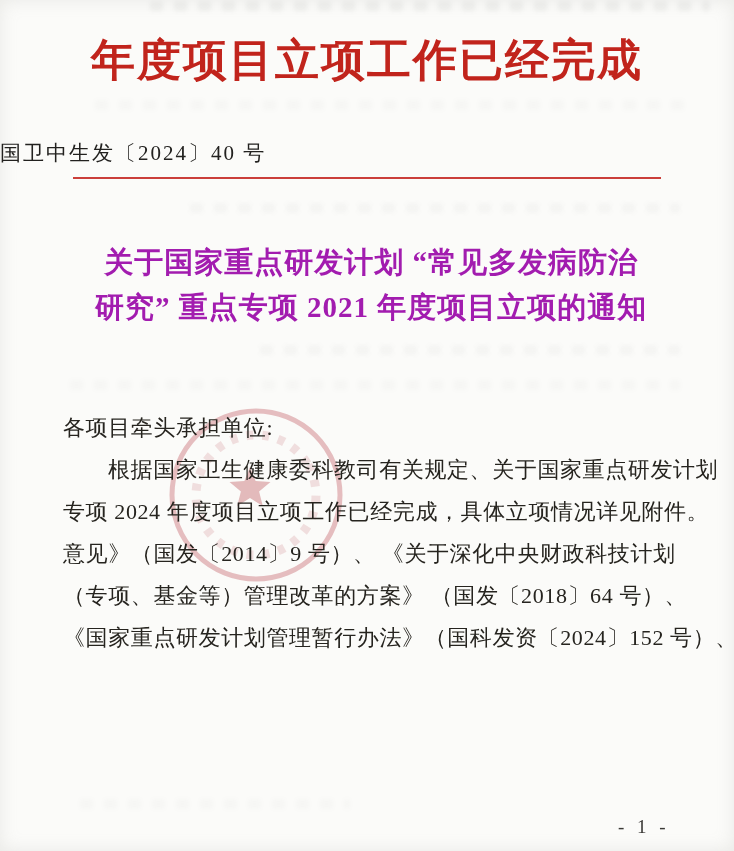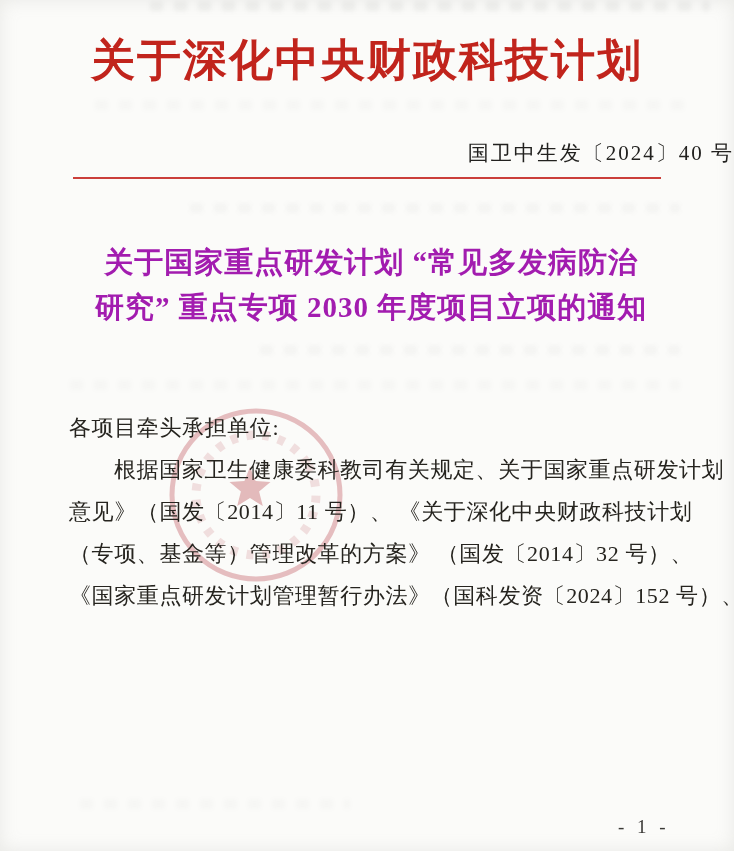--- a/index.html
+++ b/index.html
@@ -45,21 +45,21 @@
     letter-spacing: 2px;
     color: #c1241c;
     white-space: nowrap;
   }
 
   .doc-number {
     position: absolute;
     top: 139px;
     left: 0;
     width: 100%;
-    text-align: right;
+    text-align: left;
     font-size: 21px;
     letter-spacing: 2px;
     color: #22211f;
     white-space: nowrap;
   }
 
   .red-rule {
     position: absolute;
     top: 177px;
     left: 73px;
@@ -78,21 +78,21 @@
     font-size: 29px;
     font-weight: bold;
     line-height: 45px;
     letter-spacing: 1px;
     color: #a21caf;
   }
 
   .body-text {
     position: absolute;
     top: 407px;
-    left: 69px;
+    left: 63px;
     width: 630px;
     font-size: 22px;
     line-height: 42px;
     letter-spacing: 0.6px;
     color: #26241f;
   }
   .body-text .line { white-space: nowrap; height: 42px; }
   .body-text .indent { padding-left: 45px; }
 
   
@@ -122,42 +122,43 @@
 
 <div class="page">
 
   <div class="bleed bleed-1"></div>
   <div class="bleed bleed-2"></div>
   <div class="bleed bleed-3"></div>
   <div class="bleed bleed-4"></div>
   <div class="bleed bleed-5"></div>
   <div class="bleed bleed-6"></div>
 
-  <h1 class="org-header">关于深化中央财政科技计划</h1>
+  <h1 class="org-header">年度项目立项工作已经完成</h1>
 
   <div class="doc-number">国卫中生发〔2024〕40 号</div>
 
   <div class="red-rule"></div>
 
   <h2 class="notice-title">
     <span>关于国家重点研发计划 “常见多发病防治</span><br>
-    <span>研究” 重点专项 2030 年度项目立项的通知</span>
+    <span>研究” 重点专项 2021 年度项目立项的通知</span>
   </h2>
 
   <div class="seal">
     <svg width="178" height="178" viewBox="0 0 178 178">
       <circle cx="88" cy="89" r="84" fill="none" stroke="#c4666c" stroke-width="5" opacity="0.75"></circle>
       <circle cx="88" cy="89" r="60" fill="none" stroke="#c4666c" stroke-width="9" stroke-dasharray="7 9" opacity="0.35" transform="rotate(-30 88 89)"></circle>
       <polygon points="82,61 87.6,74.9 102.5,75.9 91.1,85.5 94.8,100 82,92 69.2,100 72.9,85.5 61.5,75.9 76.4,74.9" fill="#c4666c" opacity="0.8"></polygon>
     </svg>
   </div>
 
   <div class="body-text">
     <div class="line">各项目牵头承担单位:</div>
     <div class="line indent">根据国家卫生健康委科教司有关规定、关于国家重点研发计划</div>
-    <div class="line">意见》（国发〔2014〕11 号）、 《关于深化中央财政科技计划</div>
-    <div class="line">（专项、基金等）管理改革的方案》 （国发〔2014〕32 号）、</div>
+    <div class="line">专项 2024 年度项目立项工作已经完成，具体立项情况详见附件。</div>
+    <div class="line">意见》（国发〔2014〕9 号）、 《关于深化中央财政科技计划</div>
+    <div class="line">（专项、基金等）管理改革的方案》 （国发〔2018〕64 号）、</div>
     <div class="line">《国家重点研发计划管理暂行办法》（国科发资〔2024〕152 号）、</div>
   </div>
 
   <div class="page-number">- 1 -</div>
 
 </div>
 
 </body></html>

